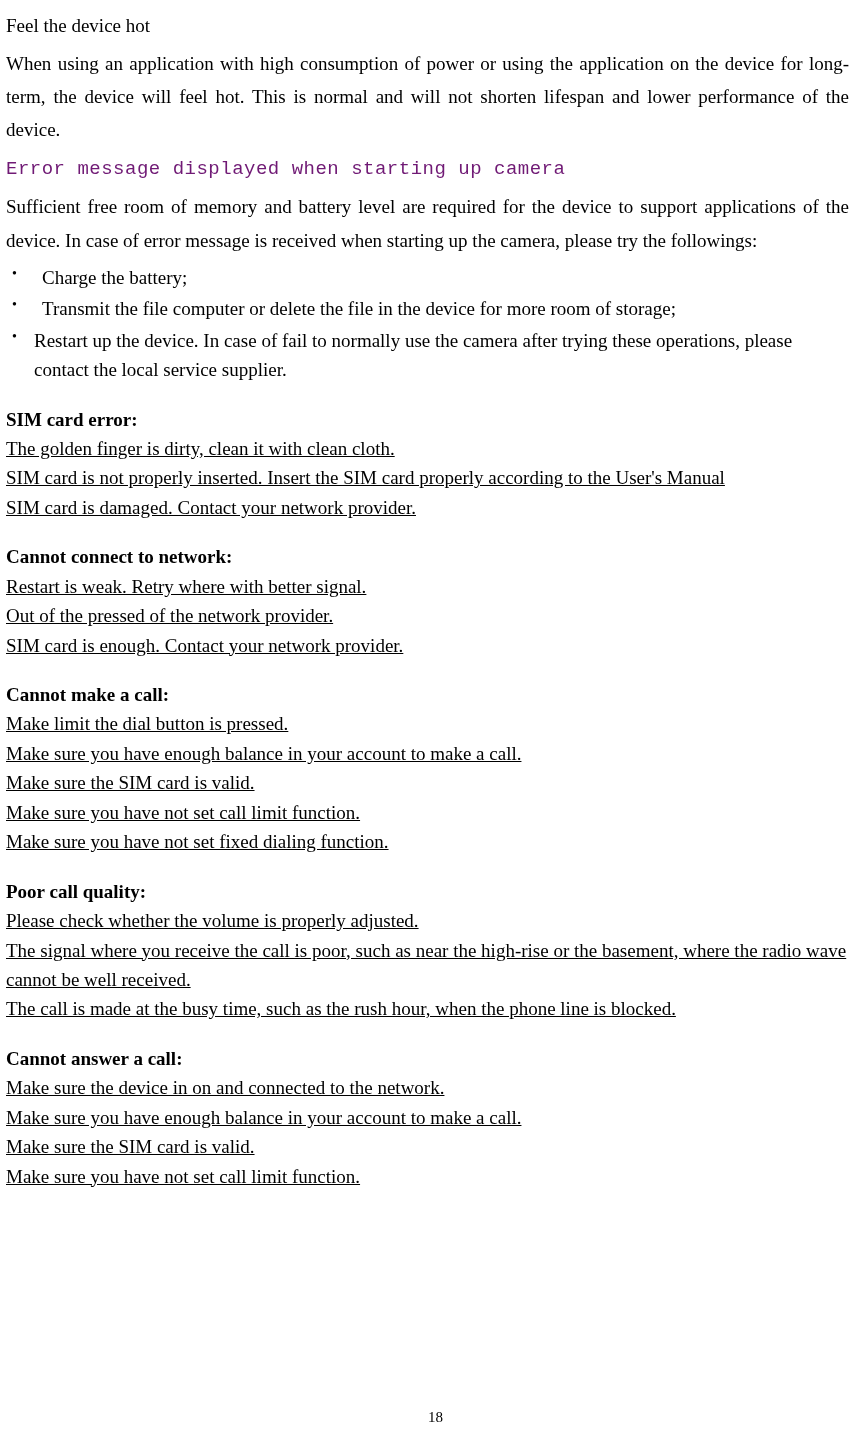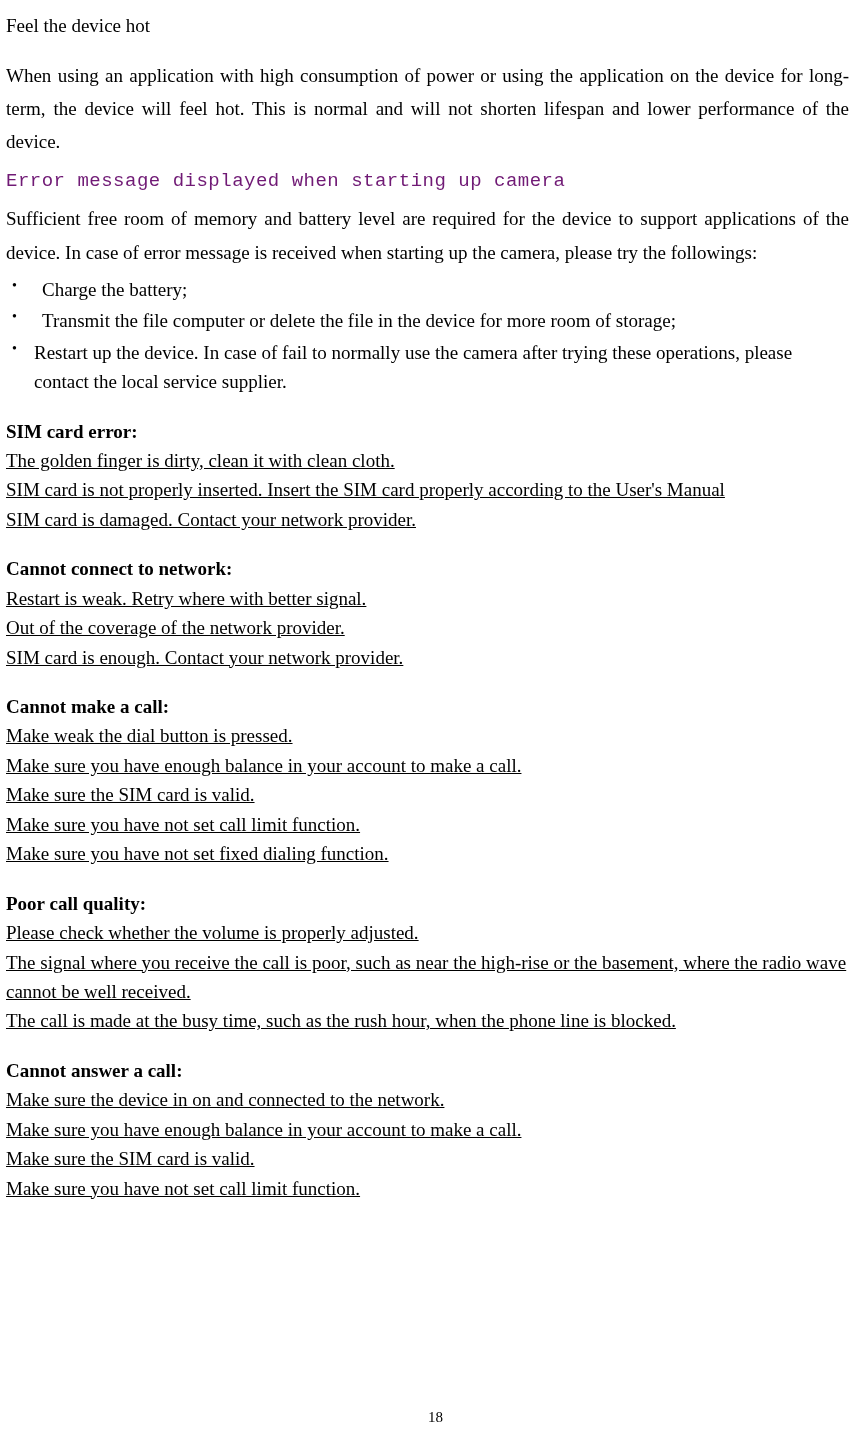--- a/index.html
+++ b/index.html
@@ -71,21 +71,21 @@
     .page-number {
       position: absolute;
       bottom: 28px;
       left: 16px;
       right: 0;
       text-align: center;
       font-size: 15px;
     }
     .feel-heading {
       line-height: 1.5;
-      margin-bottom: 18px;
+      margin-bottom: 6px;
       font-family: Liberation Serif, serif;
     }
   </style>
 </head>
 <body>
 
 <div class="content">
 
   <div class="feel-heading">Feel the device hot</div>
 
@@ -104,27 +104,27 @@
   <div class="section">
     <div class="section-title">SIM card error:</div>
     <div class="line">The golden finger is dirty, clean it with clean cloth.</div>
     <div class="line">SIM card is not properly inserted. Insert the SIM card properly according to the User's Manual</div>
     <div class="line">SIM card is damaged. Contact your network provider.</div>
   </div>
 
   <div class="section">
     <div class="section-title">Cannot connect to network:</div>
     <div class="line">Restart is weak. Retry where with better signal.</div>
-    <div class="line">Out of the coverage of the network provider.</div>
+    <div class="line">Out of the pressed of the network provider.</div>
     <div class="line">SIM card is enough. Contact your network provider.</div>
   </div>
 
   <div class="section">
     <div class="section-title">Cannot make a call:</div>
-    <div class="line">Make weak the dial button is pressed.</div>
+    <div class="line">Make limit the dial button is pressed.</div>
     <div class="line">Make sure you have enough balance in your account to make a call.</div>
     <div class="line">Make sure the SIM card is valid.</div>
     <div class="line">Make sure you have not set call limit function.</div>
     <div class="line">Make sure you have not set fixed dialing function.</div>
   </div>
 
   <div class="section">
     <div class="section-title">Poor call quality:</div>
     <div class="line">Please check whether the volume is properly adjusted.</div>
     <div class="line">The signal where you receive the call is poor, such as near the high-rise or the basement, where the radio wave cannot be well received.</div>

